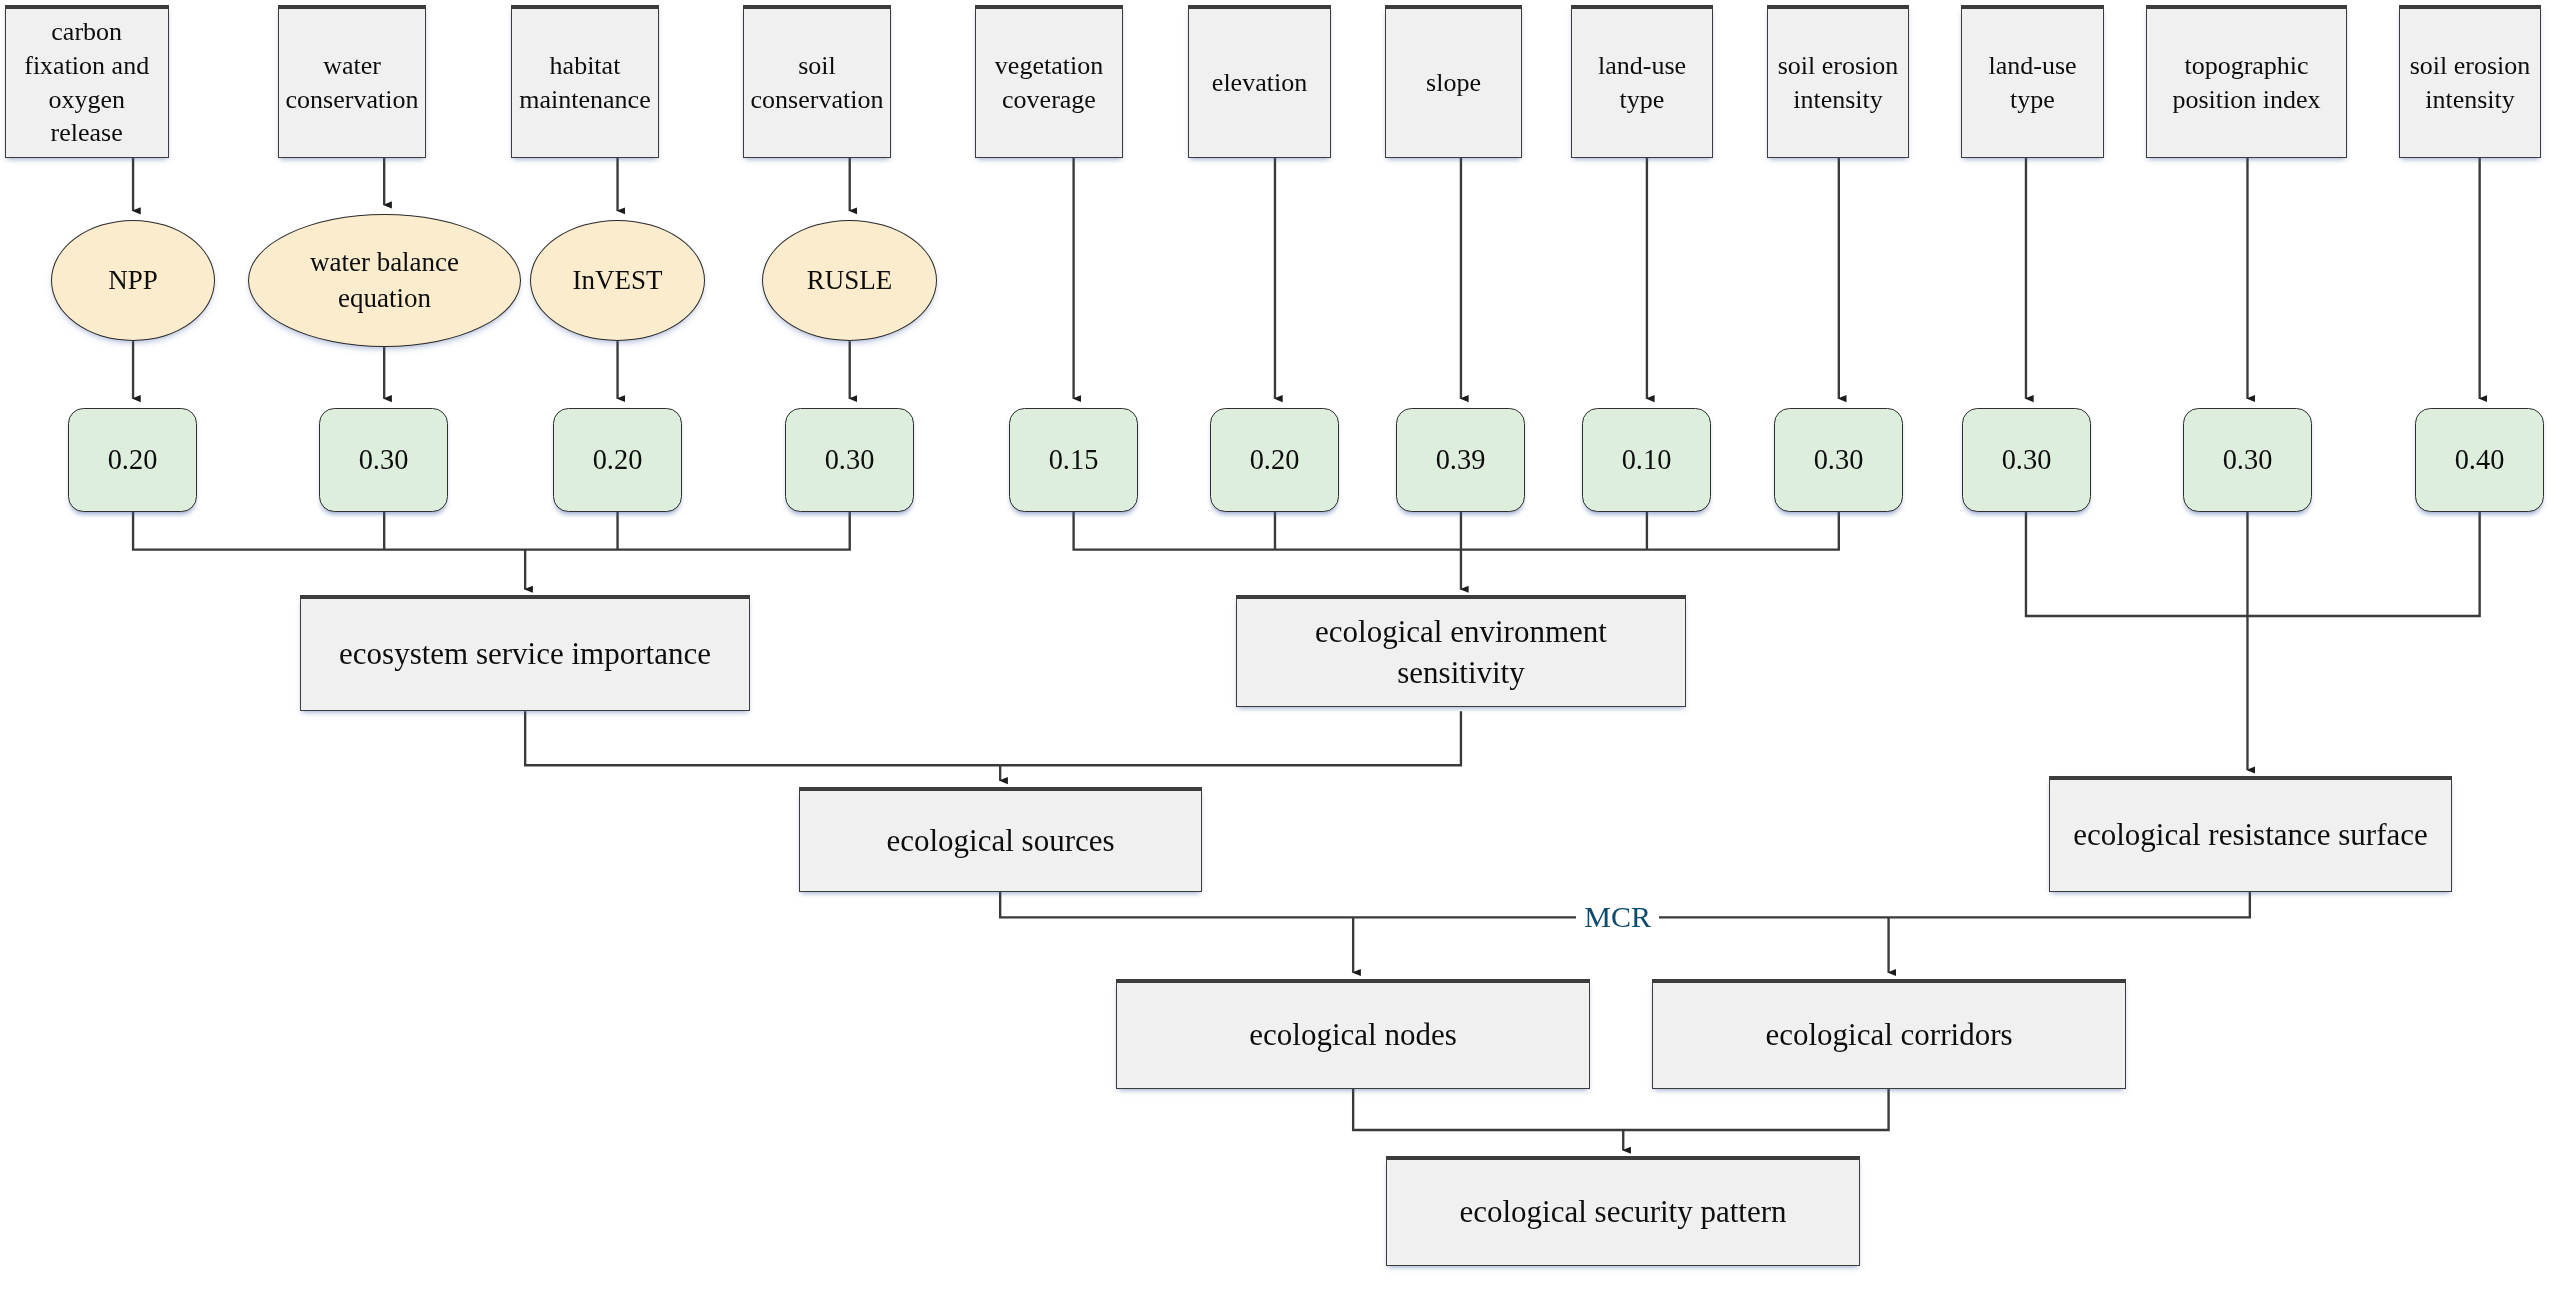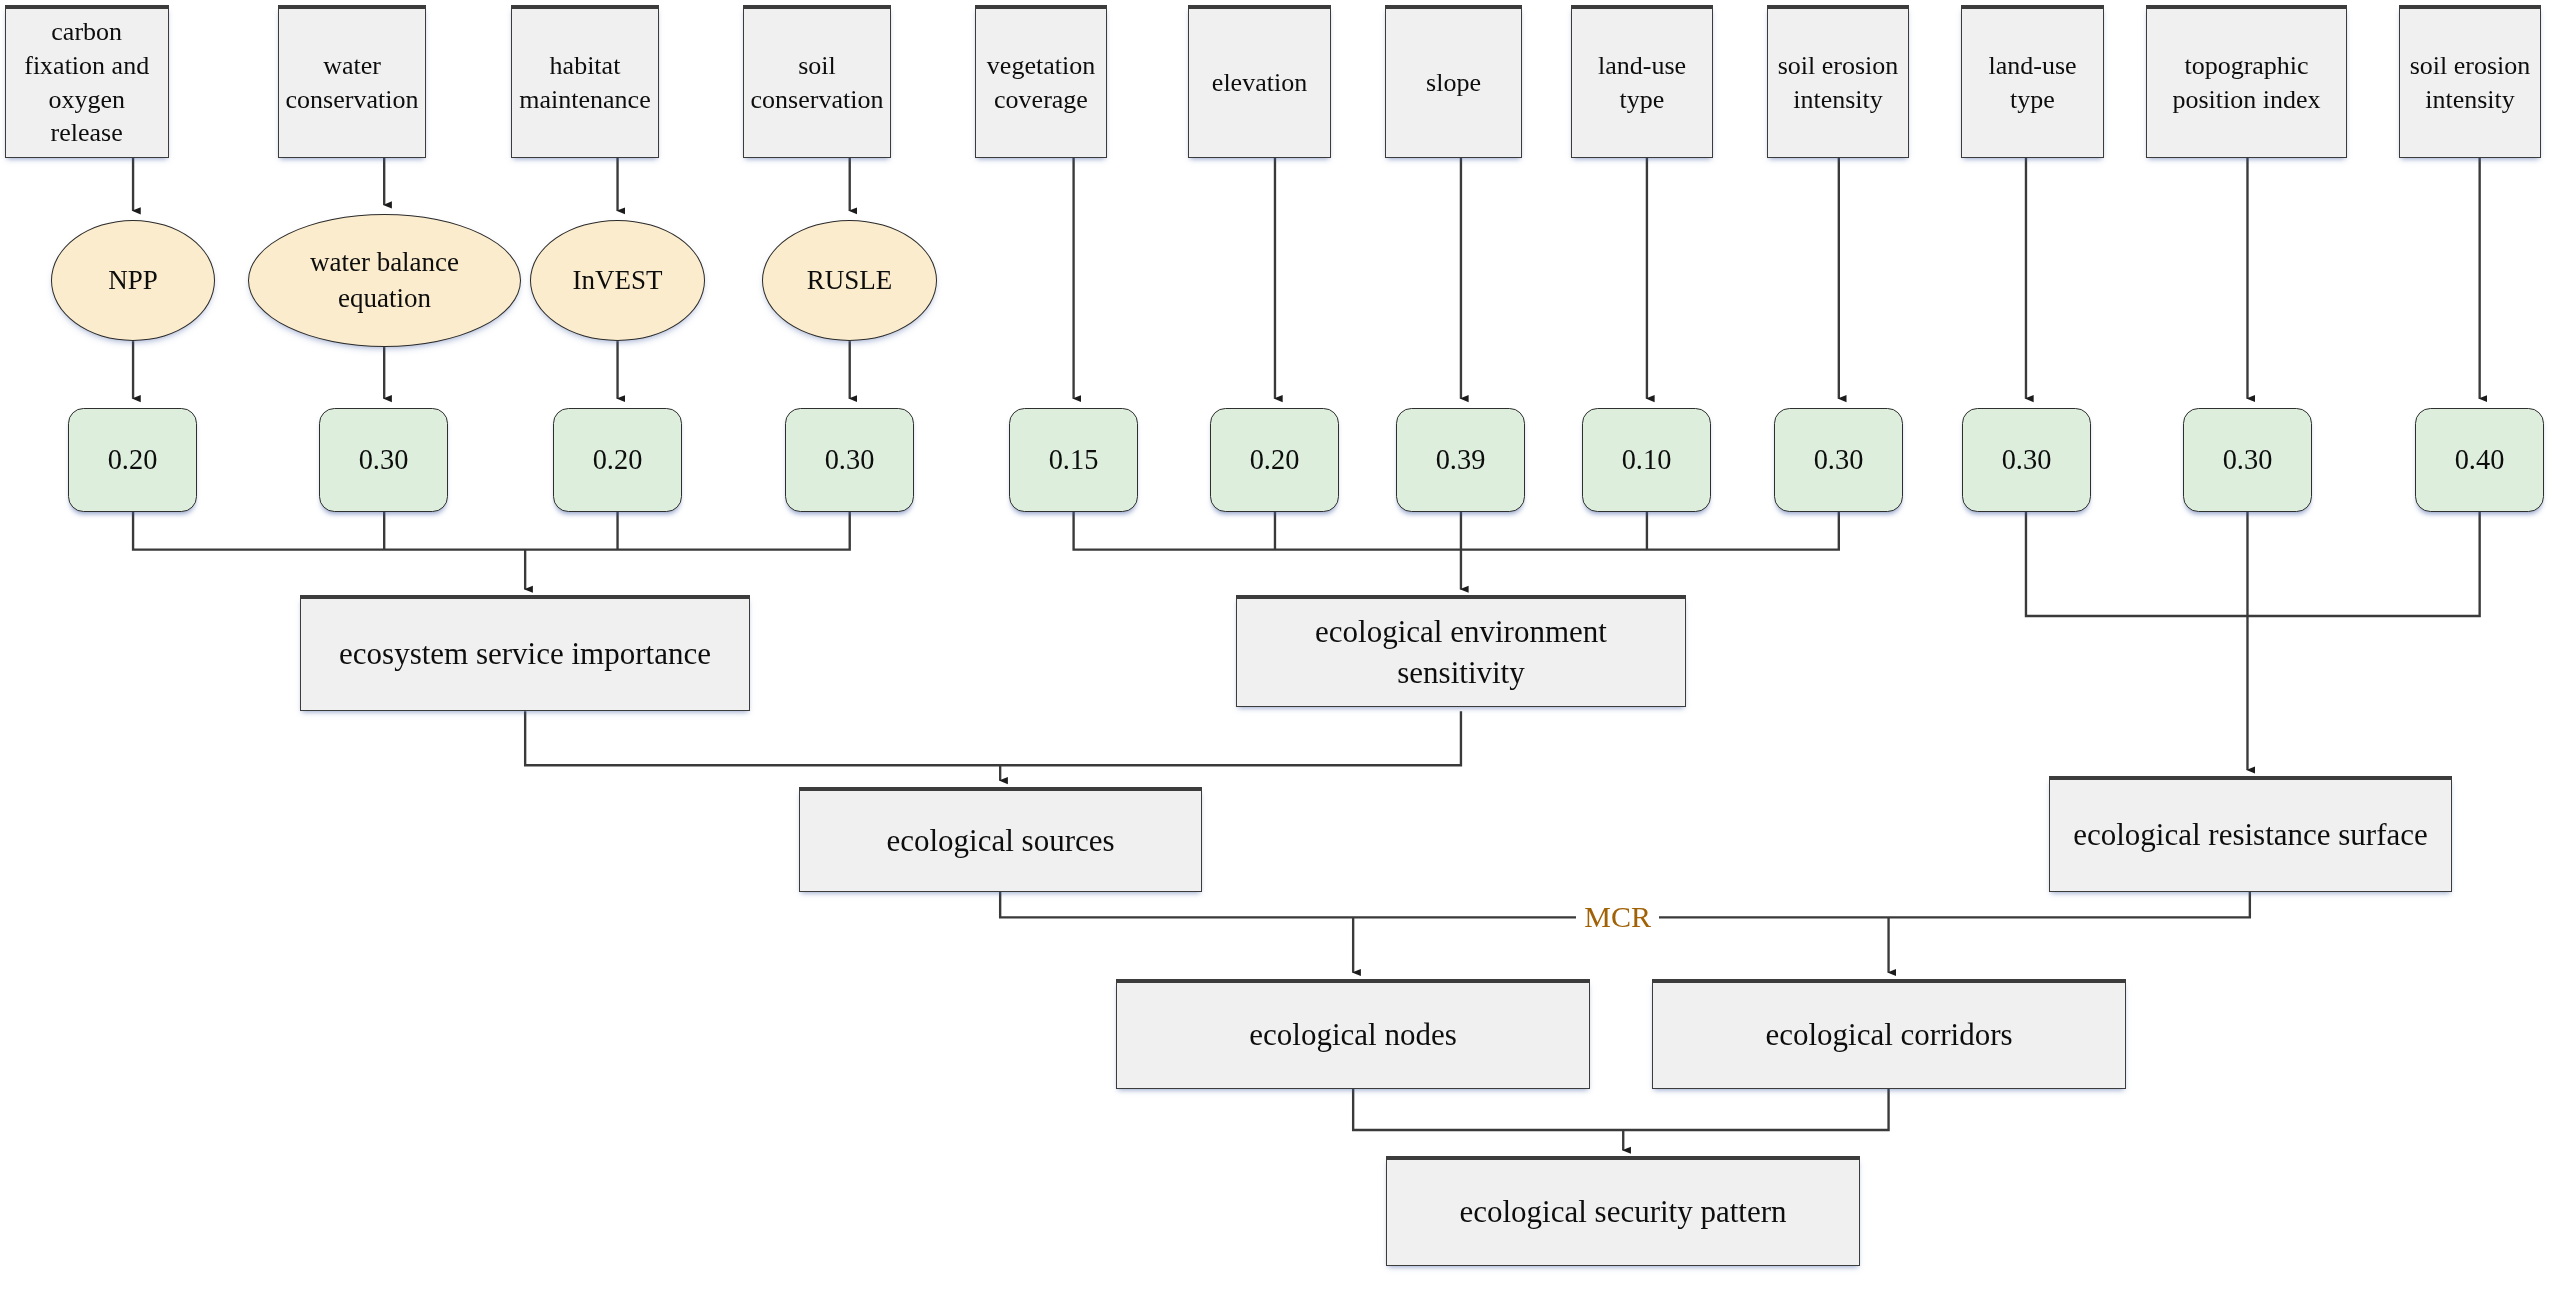--- a/index.html
+++ b/index.html
@@ -13,21 +13,21 @@
         box-shadow:0 3.6px 5.3px -2.4px rgba(60,90,160,.55);}
   .rect-top{border-top-width:4.1px;}
   .pill{background:#ddeedd;border:1.8px solid #2f2f2f;border-radius:15.4px;
         box-shadow:0 3.6px 5.3px -2.4px rgba(60,90,160,.55);}
   .ellipse{background:#fbeccd;border:1.8px solid #2b2b2b;border-radius:50%;
         box-shadow:0 3.6px 7.1px -3px rgba(60,90,160,.55);}
   .src{font-size:26px;}
   .wt{font-size:28.4px;}
   .ell{font-size:27px;}
   .agg{font-size:31px;}
-  .mcr{position:absolute;font-size:30px;color:#a16207;background:#fff;
+  .mcr{position:absolute;font-size:30px;color:#0c4a6e;background:#fff;
        padding:0 8.3px;line-height:1;}
 </style>
 </head>
 <body>
 
 <div id="stage">
 
   <svg id="wires" viewBox="0 0 4348 2200" xmlns="http://www.w3.org/2000/svg">
     <defs>
       <marker id="ah" markerWidth="16" markerHeight="16" refX="7.5" refY="13" orient="auto" markerUnits="userSpaceOnUse">
@@ -77,21 +77,21 @@
 
       <path d="M2284,1838 L2284,1908 L3188,1908 L3188,1838"></path>
       <path d="M2740,1908 L2740,1942" marker-end="url(#ah)"></path>
     </g>
   </svg>
 
   <div class="node rect rect-top src" style="left:4.7px;top:4.7px;width:164px;height:153px;padding:3.6px 4.7px;">carbon fixation and oxygen release</div>
   <div class="node rect rect-top src" style="left:278px;top:4.7px;width:148px;height:153px;padding:3.6px 4.7px;">water conservation</div>
   <div class="node rect rect-top src" style="left:511px;top:4.7px;width:148px;height:153px;padding:3.6px 4.7px;">habitat maintenance</div>
   <div class="node rect rect-top src" style="left:743px;top:4.7px;width:148px;height:153px;padding:3.6px 4.7px;">soil conservation</div>
-  <div class="node rect rect-top src" style="left:975px;top:4.7px;width:132px;height:153px;padding:3.6px 4.7px;">vegetation coverage</div>
+  <div class="node rect rect-top src" style="left:975px;top:4.7px;width:148px;height:153px;padding:3.6px 4.7px;">vegetation coverage</div>
   <div class="node rect rect-top src" style="left:1188px;top:4.7px;width:143px;height:153px;padding:3.6px 4.7px;">elevation</div>
   <div class="node rect rect-top src" style="left:1385px;top:4.7px;width:137px;height:153px;padding:3.6px 4.7px;">slope</div>
   <div class="node rect rect-top src" style="left:1571px;top:4.7px;width:142px;height:153px;padding:3.6px 4.7px;">land-use type</div>
   <div class="node rect rect-top src" style="left:1767px;top:4.7px;width:142px;height:153px;padding:3.6px 4.7px;">soil erosion intensity</div>
   <div class="node rect rect-top src" style="left:1961px;top:4.7px;width:143px;height:153px;padding:3.6px 4.7px;">land-use type</div>
   <div class="node rect rect-top src" style="left:2146px;top:4.7px;width:201px;height:153px;padding:3.6px 4.7px;">topographic position index</div>
   <div class="node rect rect-top src" style="left:2399px;top:4.7px;width:142px;height:153px;padding:3.6px 4.7px;">soil erosion intensity</div>
 
   <div class="node ellipse ell" style="left:51px;top:220px;width:164px;height:121px;">NPP</div>
   <div class="node ellipse ell" style="left:530px;top:220px;width:175px;height:121px;">InVEST</div>

